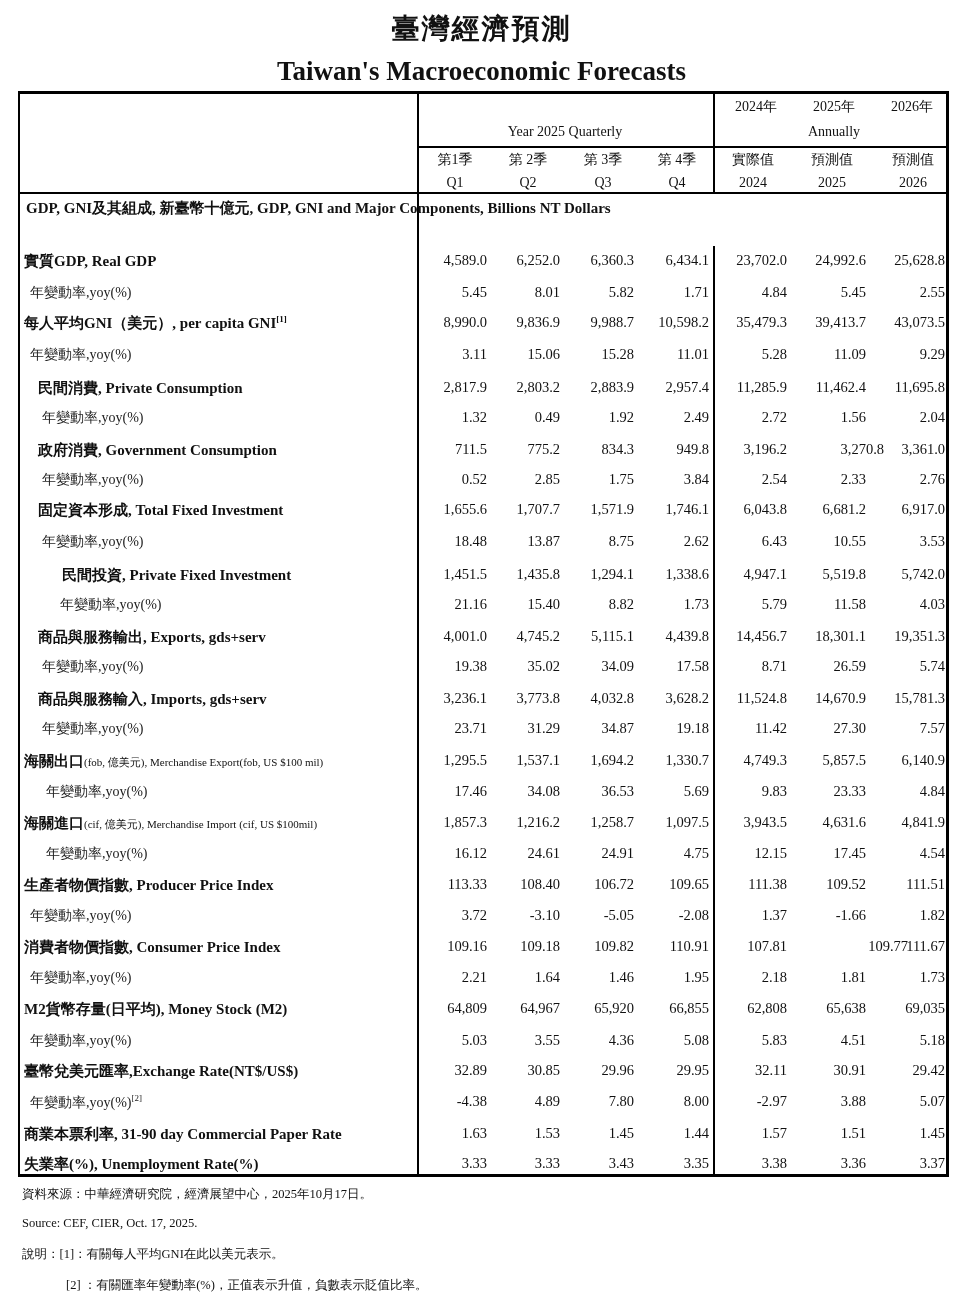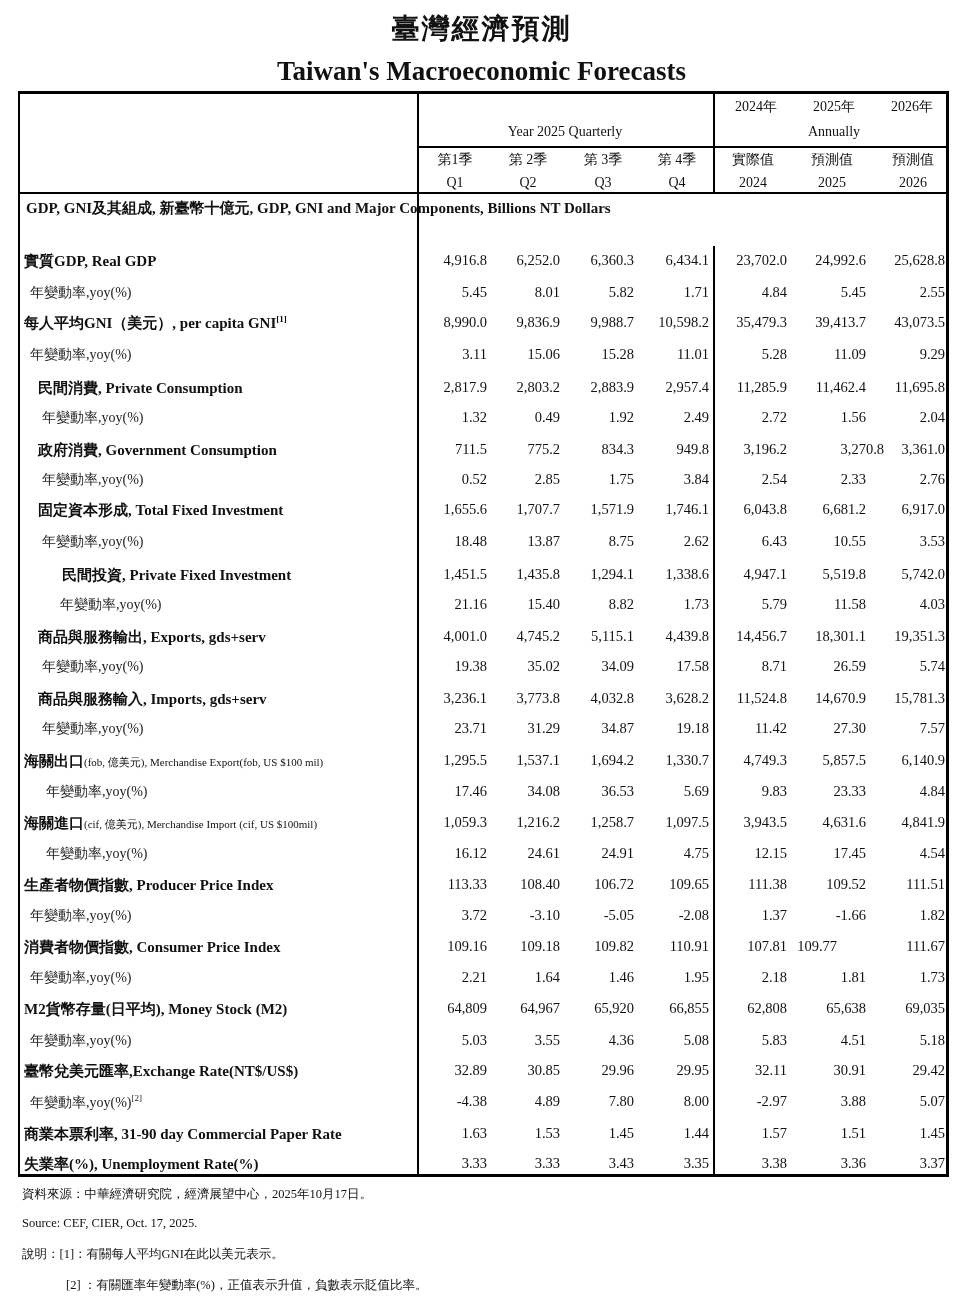--- a/index.html
+++ b/index.html
@@ -56,21 +56,21 @@
       <div class="hdr" style="left: 772px; width: 80px; top: 76px;">2025</div>
       <div class="hdr" style="left: 853px; width: 80px; top: 53px;">預測值</div>
       <div class="hdr" style="left: 853px; width: 80px; top: 76px;">2026</div>
     </div>
 
   <div class="section">GDP, GNI及其組成, 新臺幣十億元, GDP, GNI and Major Components, Billions NT Dollars</div>
 
   <div id="rows">
       <div class="row" style="top: 152px;">
         <div class="lbl bold" style="left: 4px;"><span>實質GDP, Real GDP</span></div>
-        <div class="cell" style="left: 387px;">4,916.8</div>
+        <div class="cell" style="left: 387px;">4,589.0</div>
         <div class="cell" style="left: 460px;">6,252.0</div>
         <div class="cell" style="left: 534px;">6,360.3</div>
         <div class="cell" style="left: 609px;">6,434.1</div>
         <div class="cell" style="left: 687px;">23,702.0</div>
         <div class="cell" style="left: 766px;">24,992.6</div>
         <div class="cell" style="left: 845px;">25,628.8</div>
       </div>
       <div class="row" style="top: 184px;">
         <div class="lbl yoy" style="left: 10px;"><span>年變動率,yoy(%)</span></div>
         <div class="cell" style="left: 387px;">5.45</div>
@@ -236,21 +236,21 @@
         <div class="cell" style="left: 387px;">17.46</div>
         <div class="cell" style="left: 460px;">34.08</div>
         <div class="cell" style="left: 534px;">36.53</div>
         <div class="cell" style="left: 609px;">5.69</div>
         <div class="cell" style="left: 687px;">9.83</div>
         <div class="cell" style="left: 766px;">23.33</div>
         <div class="cell" style="left: 845px;">4.84</div>
       </div>
       <div class="row" style="top: 714px;">
         <div class="lbl bold" style="left: 4px;"><span>海關進口</span><span class="small">(cif, 億美元), Merchandise Import (cif, US $100mil)</span></div>
-        <div class="cell" style="left: 387px;">1,059.3</div>
+        <div class="cell" style="left: 387px;">1,857.3</div>
         <div class="cell" style="left: 460px;">1,216.2</div>
         <div class="cell" style="left: 534px;">1,258.7</div>
         <div class="cell" style="left: 609px;">1,097.5</div>
         <div class="cell" style="left: 687px;">3,943.5</div>
         <div class="cell" style="left: 766px;">4,631.6</div>
         <div class="cell" style="left: 845px;">4,841.9</div>
       </div>
       <div class="row" style="top: 745px;">
         <div class="lbl yoy" style="left: 26px;"><span>年變動率,yoy(%)</span></div>
         <div class="cell" style="left: 387px;">16.12</div>
@@ -281,21 +281,21 @@
         <div class="cell" style="left: 766px;">-1.66</div>
         <div class="cell" style="left: 845px;">1.82</div>
       </div>
       <div class="row" style="top: 838px;">
         <div class="lbl bold" style="left: 4px;"><span>消費者物價指數, Consumer Price Index</span></div>
         <div class="cell" style="left: 387px;">109.16</div>
         <div class="cell" style="left: 460px;">109.18</div>
         <div class="cell" style="left: 534px;">109.82</div>
         <div class="cell" style="left: 609px;">110.91</div>
         <div class="cell" style="left: 687px;">107.81</div>
-        <div class="cell" style="left: 737px;">109.77</div>
+        <div class="cell" style="left: 766px; padding-left: 42px;">109.77</div>
         <div class="cell" style="left: 845px;">111.67</div>
       </div>
       <div class="row" style="top: 869px;">
         <div class="lbl yoy" style="left: 10px;"><span>年變動率,yoy(%)</span></div>
         <div class="cell" style="left: 387px;">2.21</div>
         <div class="cell" style="left: 460px;">1.64</div>
         <div class="cell" style="left: 534px;">1.46</div>
         <div class="cell" style="left: 609px;">1.95</div>
         <div class="cell" style="left: 687px;">2.18</div>
         <div class="cell" style="left: 766px;">1.81</div>

